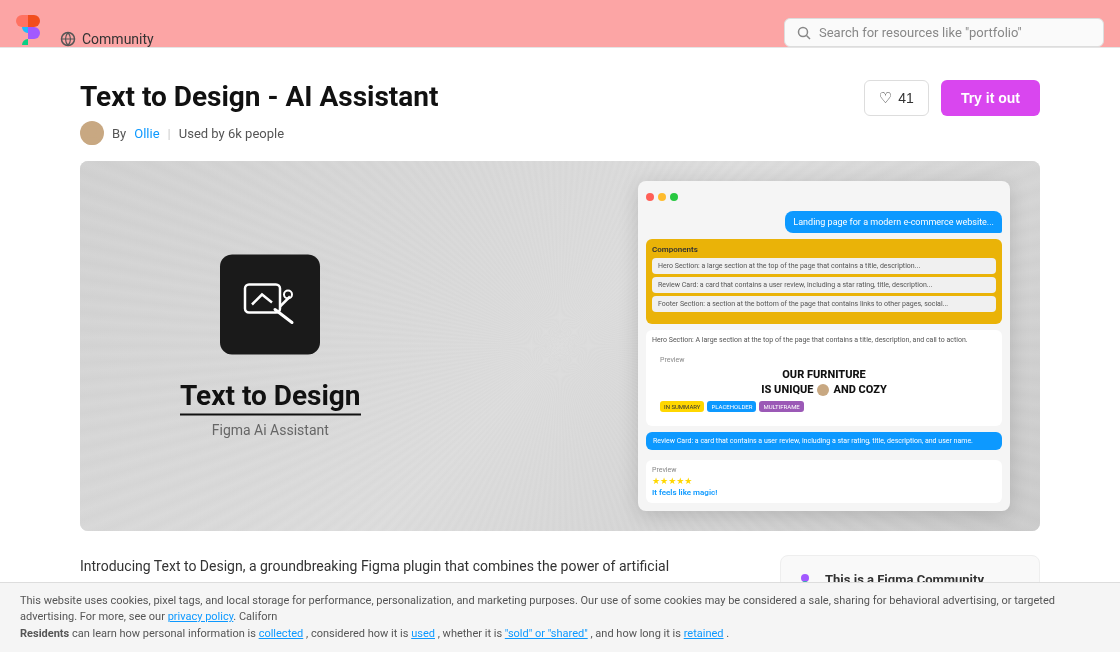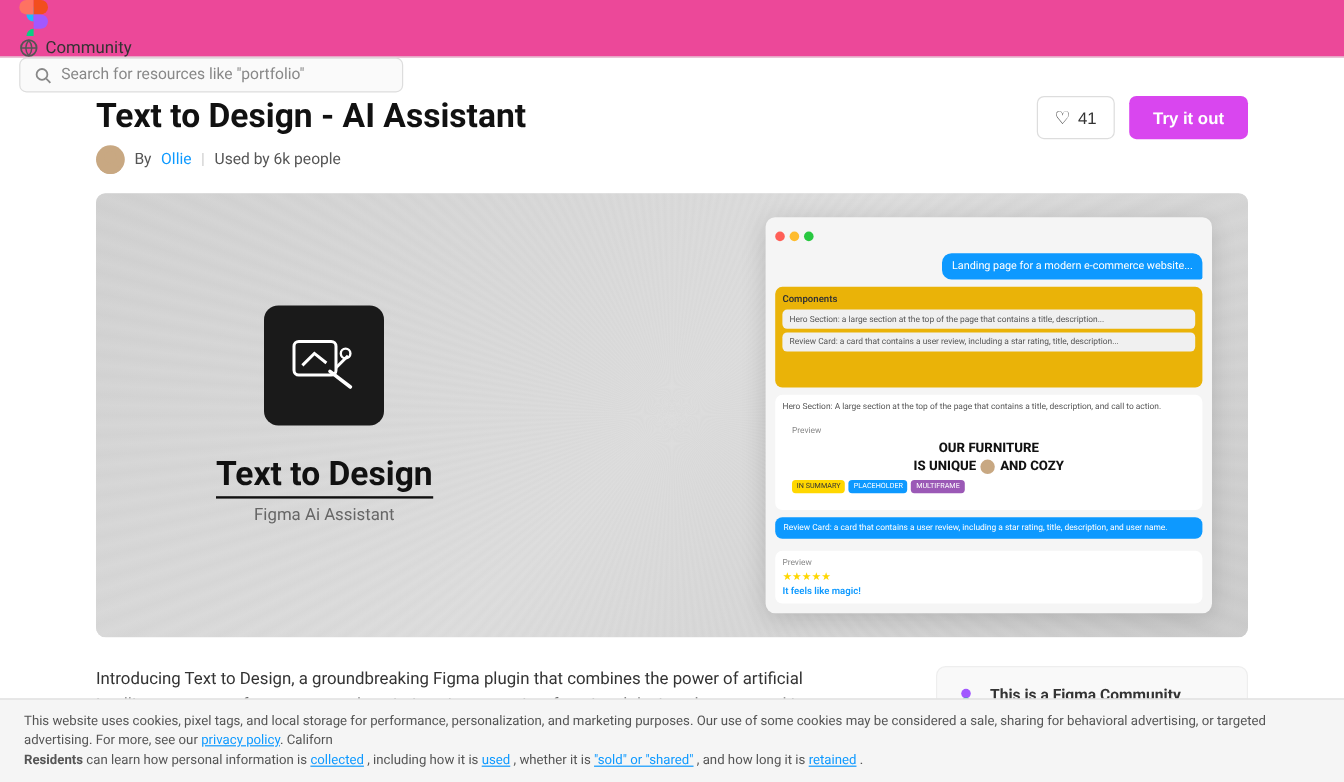--- a/index.html
+++ b/index.html
@@ -1,21 +1,21 @@
 <!DOCTYPE html>
 <html><head>
   <meta charset="utf-8">
   <style>
     * { margin: 0; padding: 0; box-sizing: border-box; }
     body { font-family: -apple-system, BlinkMacSystemFont, 'Segoe UI', Roboto, sans-serif; background: #fff; color: #333; font-size: 14px; overflow-x: hidden; }
 
     
     .top-nav {
-      display: flex; align-items: flex-start; padding: 0 16px; height: 48px;
-      border-bottom: 1px solid #e5e5e5; background: #ec4899; position: sticky; top: 0; z-index: 100; flex-direction: column;
+      display: flex; align-items: flex-end; padding: 0 16px; height: 48px;
+      border-bottom: 1px solid #e5e5e5; background: #fca5a5; position: sticky; top: 0; z-index: 100;
     }
     .nav-logo { width: 32px; height: 32px; margin-right: 12px; flex-shrink: 0; }
     .nav-community { display: flex; align-items: center; gap: 6px; font-size: 14px; color: #333; margin-right: auto; }
     .search-bar {
       display: flex; align-items: center; gap: 8px;
       border: 1px solid #ddd; border-radius: 6px; padding: 6px 12px;
       width: 320px; color: #888; font-size: 13px; background: #fafafa;
     }
 
     
@@ -213,20 +213,21 @@
         </div>
 
         <div style="display:flex;justify-content:flex-end;">
           <div class="chat-bubble-user">Landing page for a modern e-commerce website...</div>
         </div>
 
         <div class="chat-panel">
           <div class="chat-panel-title">Components</div>
           <div class="chat-item">Hero Section: a large section at the top of the page that contains a title, description...</div>
           <div class="chat-item">Review Card: a card that contains a user review, including a star rating, title, description...</div>
+          <div class="chat-item">Footer Section: a section at the bottom of the page that contains links to other pages, social...</div>
         </div>
 
         <div style="background:#fff;border-radius:6px;padding:6px;">
           <div style="font-size:7px;color:#555;margin-bottom:4px;">Hero Section: A large section at the top of the page that contains a title, description, and call to action.</div>
 
           <div class="preview-panel">
             <div class="preview-label">Preview</div>
             <div class="furniture-text">OUR FURNITURE</div>
             <div style="display:flex;align-items:center;justify-content:center;gap:4px;">
               <span class="furniture-text">IS UNIQUE</span>
@@ -275,20 +276,20 @@
 
 </div>
 
 <div class="cookie-banner">
   <span>This website uses cookies, pixel tags, and local storage for performance, personalization, and marketing purposes. Our use of some cookies may be considered a sale, sharing for behavioral advertising, or targeted advertising. For more, see our</span>
   <a href="#" class="cookie-link">privacy policy</a><span>. Californ</span>
   <br>
   <strong>Residents</strong>
   <span> can learn how personal information is</span>
   <a href="#" class="cookie-link">collected</a>
-  <span>, including how it is</span>
+  <span>, considered how it is</span>
   <a href="#" class="cookie-link">used</a>
   <span>, whether it is</span>
   <a href="#" class="cookie-link">"sold" or "shared"</a>
   <span>, and how long it is</span>
   <a href="#" class="cookie-link">retained</a>
   <span>.</span>
 </div>
 
 </body></html>

